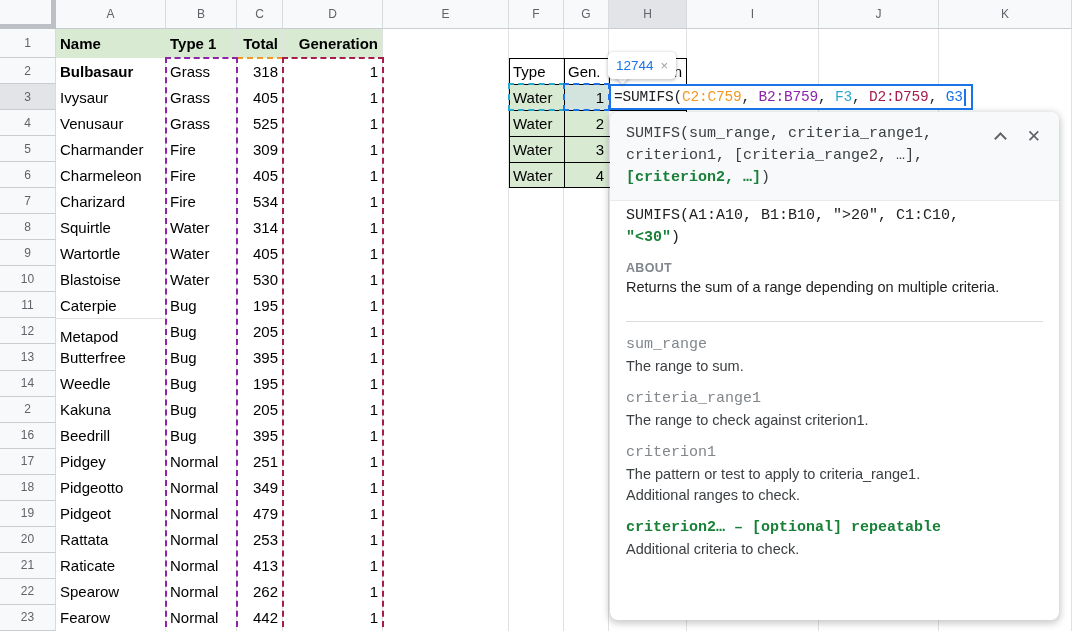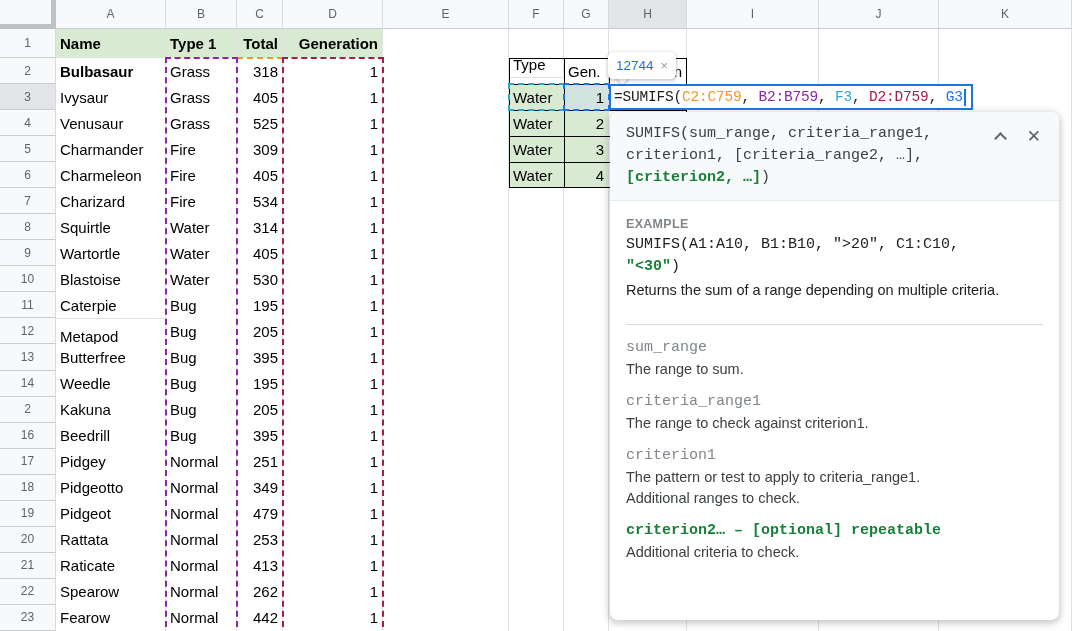--- a/index.html
+++ b/index.html
@@ -140,21 +140,21 @@
       <div class="cell" style="left: 564px; top: 29px; width: 45px; height: 30px;"></div>
       <div class="cell" style="left: 609px; top: 29px; width: 78px; height: 30px;"></div>
       <div class="cell" style="left: 687px; top: 29px; width: 132px; height: 30px;"></div>
       <div class="cell" style="left: 819px; top: 29px; width: 120px; height: 30px;"></div>
       <div class="cell" style="left: 939px; top: 29px; width: 133px; height: 30px;"></div>
       <div class="cell" style="left: 56px; top: 58px; width: 110px; height: 27.045px; font-weight: bold;">Bulbasaur</div>
       <div class="cell" style="left: 166px; top: 58px; width: 71px; height: 27.045px;">Grass</div>
       <div class="cell num" style="left: 237px; top: 58px; width: 46px; height: 27.045px;">318</div>
       <div class="cell num" style="left: 283px; top: 58px; width: 100px; height: 27.045px;">1</div>
       <div class="cell" style="left: 383px; top: 58px; width: 126px; height: 27.045px;"></div>
-      <div class="cell" style="left: 509px; top: 51px; width: 55px; height: 27.045px;">Type</div>
+      <div class="cell" style="left: 509px; top: 58px; width: 55px; height: 27.045px;">Type</div>
       <div class="cell" style="left: 564px; top: 58px; width: 45px; height: 27.045px;">Gen.</div>
       <div class="cell num" style="left: 609px; top: 58px; width: 78px; height: 27.045px;">n</div>
       <div class="cell" style="left: 687px; top: 58px; width: 132px; height: 27.045px;"></div>
       <div class="cell" style="left: 819px; top: 58px; width: 120px; height: 27.045px;"></div>
       <div class="cell" style="left: 939px; top: 58px; width: 133px; height: 27.045px;"></div>
       <div class="cell" style="left: 56px; top: 84.045px; width: 110px; height: 27.045px;">Ivysaur</div>
       <div class="cell" style="left: 166px; top: 84.045px; width: 71px; height: 27.045px;">Grass</div>
       <div class="cell num" style="left: 237px; top: 84.045px; width: 46px; height: 27.045px;">405</div>
       <div class="cell num" style="left: 283px; top: 84.045px; width: 100px; height: 27.045px;">1</div>
       <div class="cell" style="left: 383px; top: 84.045px; width: 126px; height: 27.045px;"></div>
@@ -415,22 +415,22 @@
 
   <div id="help-popup">
     <div class="sig">
       <span class="code mono"><span>SUMIFS(sum_range, criteria_range1, criterion1, [criteria_range2, …], </span><span class="green-bold">[criterion2, …]</span><span>)</span></span>
       <div class="sig-icons">
         <span class="chev"></span>
         <span class="close">✕</span>
       </div>
     </div>
     <div class="pbody">
-      <div class="label">EXAMPLE</div>
       <div class="code mono"><span>SUMIFS(A1:A10, B1:B10, "&gt;20", C1:C10, </span><span class="block"><span class="green-bold">"&lt;30"</span><span>)</span></span></div>
+      <div class="label">ABOUT</div>
       <div class="about">Returns the sum of a range depending on multiple criteria.</div>
       <div class="divider"></div>
       <div id="params">
           <div class="pname mono">sum_range</div>
           <div class="pdesc">The range to sum.</div>
           <div class="pname mono">criteria_range1</div>
           <div class="pdesc">The range to check against criterion1.</div>
           <div class="pname mono">criterion1</div>
           <div class="pdesc">The pattern or test to apply to criteria_range1.</div>
           <div class="pdesc">Additional ranges to check.</div>

